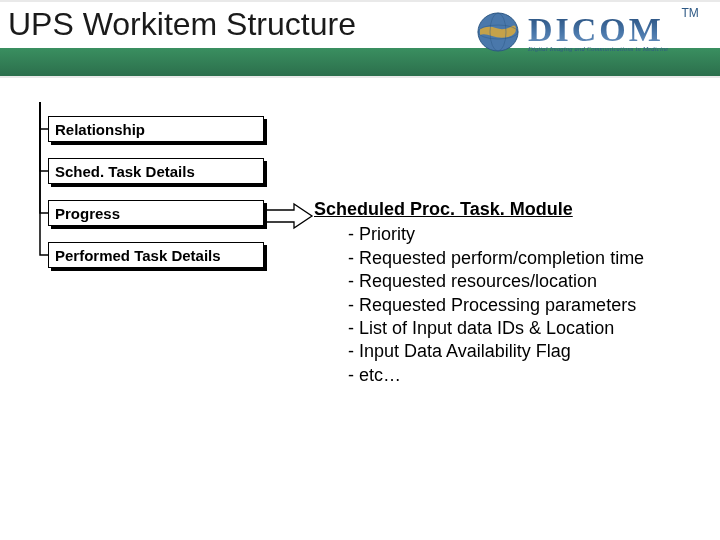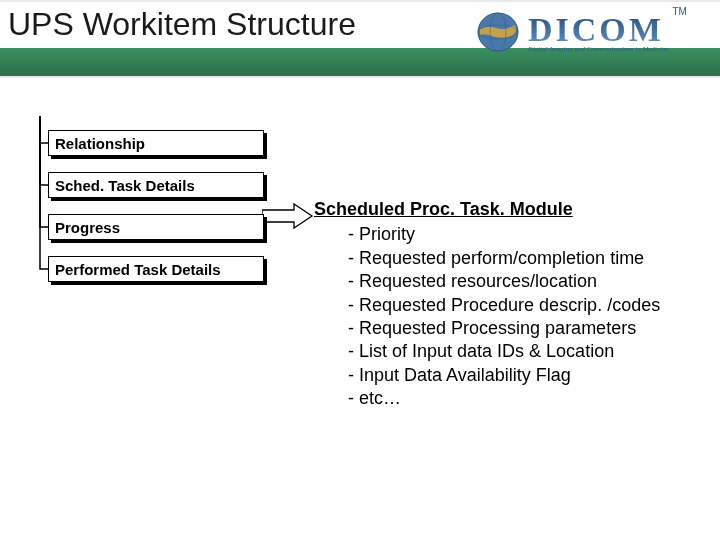--- a/index.html
+++ b/index.html
@@ -70,25 +70,25 @@
   }
   .logo .tag {
     font-size: 6.5px;
     color: #2d5884;
     font-style: italic;
     font-family: "Times New Roman", serif;
     margin-top: -2px;
     letter-spacing: 0.2px;
   }
   .logo .tm {
-    font-size: 10px;
+    font-size: 12px;
     color: #2d5884;
     align-self: flex-start;
     margin-top: 2px;
-    margin-left: 4px;
+    margin-left: 13px;
     text-align: center;
   }
 
   
   .tree {
     position: absolute;
     left: 30px;
     top: 116px;
     width: 240px;
   }
@@ -100,21 +100,21 @@
     box-shadow: 3px 3px 0 #000;
     font-size: 15px;
     font-weight: 700;
     padding: 0 6px;
     display: flex;
     align-items: center;
     box-sizing: border-box;
   }
   .tree .children {
     margin-left: 18px;
-    margin-top: 14px;
+    margin-top: 0;
     display: flex;
     flex-direction: column;
     gap: 16px;
     position: relative;
   }
   .tree .child {
     width: 216px;
     height: 26px;
     background: #ffffff;
     border: 1px solid #000;
@@ -217,19 +217,18 @@
 <svg class="arrow-svg" viewBox="0 0 52 28">
   <path d="M 0 8 L 32 8 L 32 2 L 50 14 L 32 26 L 32 20 L 0 20 Z" fill="#ffffff" stroke="#000" stroke-width="1.3"></path>
 </svg>
 
 <div class="module">
   <div class="mod-title">Scheduled Proc. Task. Module</div>
   <ul>
     <li>- Priority</li>
     <li>- Requested perform/completion time</li>
     <li>- Requested resources/location</li>
-    <li>- Requested Procedure descrip. /codes</li>
     <li>- Requested Processing parameters</li>
     <li>- List of Input data IDs &amp; Location</li>
     <li>- Input Data Availability Flag</li>
     <li>- etc…</li>
   </ul>
 </div>
 
 </body></html>

